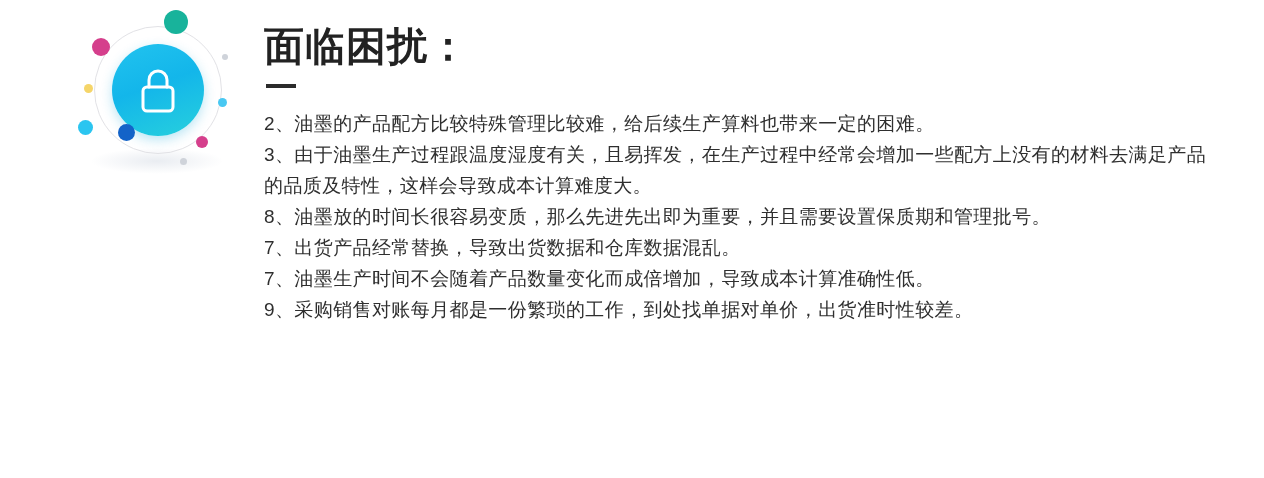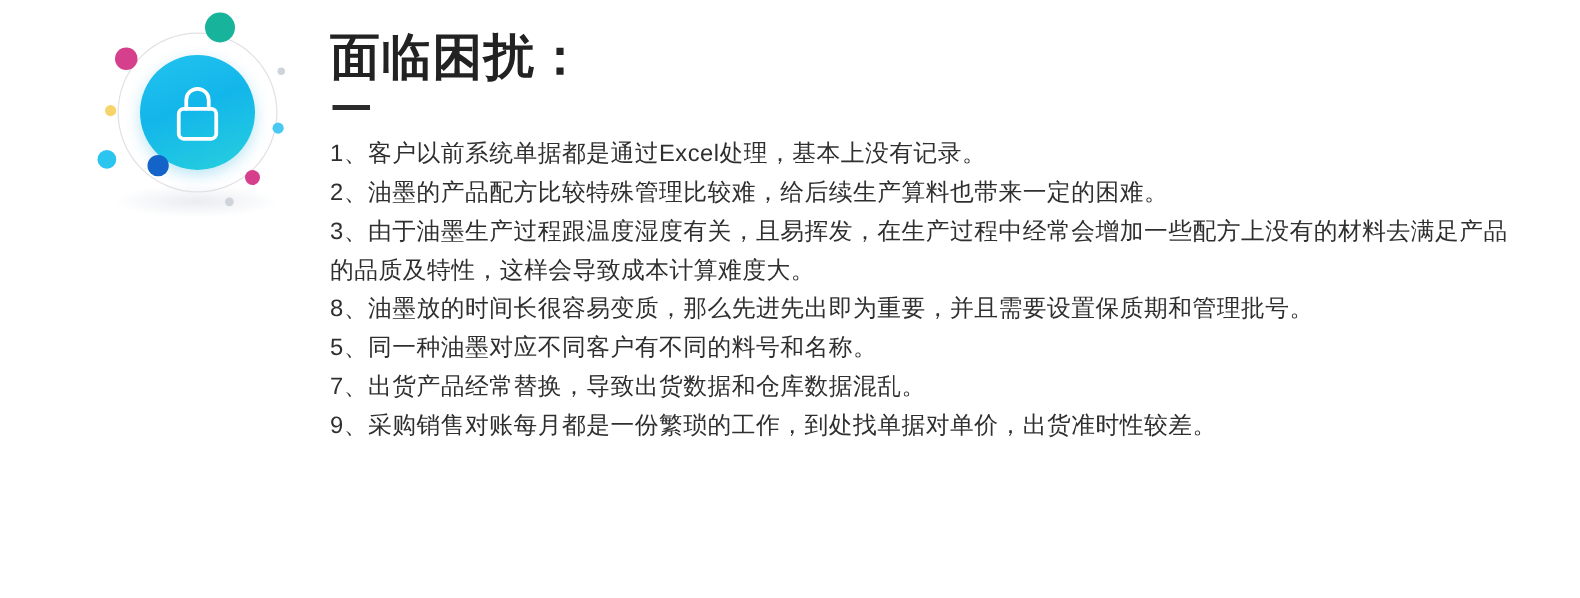--- a/index.html
+++ b/index.html
@@ -138,23 +138,22 @@
     <div class="dot d6"></div>
     <div class="dot d7"></div>
     <div class="dot d8"></div>
     <div class="dot d9"></div>
   </div>
 
   <div class="content">
     <h1 class="title">面临困扰：</h1>
     <div class="rule"></div>
     <ul class="list">
-      <li>1、客户以前系统单据都是通过Excel处理，基本上没有记录。</li>
       <li>2、油墨的产品配方比较特殊管理比较难，给后续生产算料也带来一定的困难。</li>
       <li>3、由于油墨生产过程跟温度湿度有关，且易挥发，在生产过程中经常会增加一些配方上没有的材料去满足产品的品质及特性，这样会导致成本计算难度大。</li>
       <li>8、油墨放的时间长很容易变质，那么先进先出即为重要，并且需要设置保质期和管理批号。</li>
-      <li>5、同一种油墨对应不同客户有不同的料号和名称。</li>
       <li>7、出货产品经常替换，导致出货数据和仓库数据混乱。</li>
+      <li>7、油墨生产时间不会随着产品数量变化而成倍增加，导致成本计算准确性低。</li>
       <li>9、采购销售对账每月都是一份繁琐的工作，到处找单据对单价，出货准时性较差。</li>
     </ul>
   </div>
 
 </div>
 
 </body></html>

